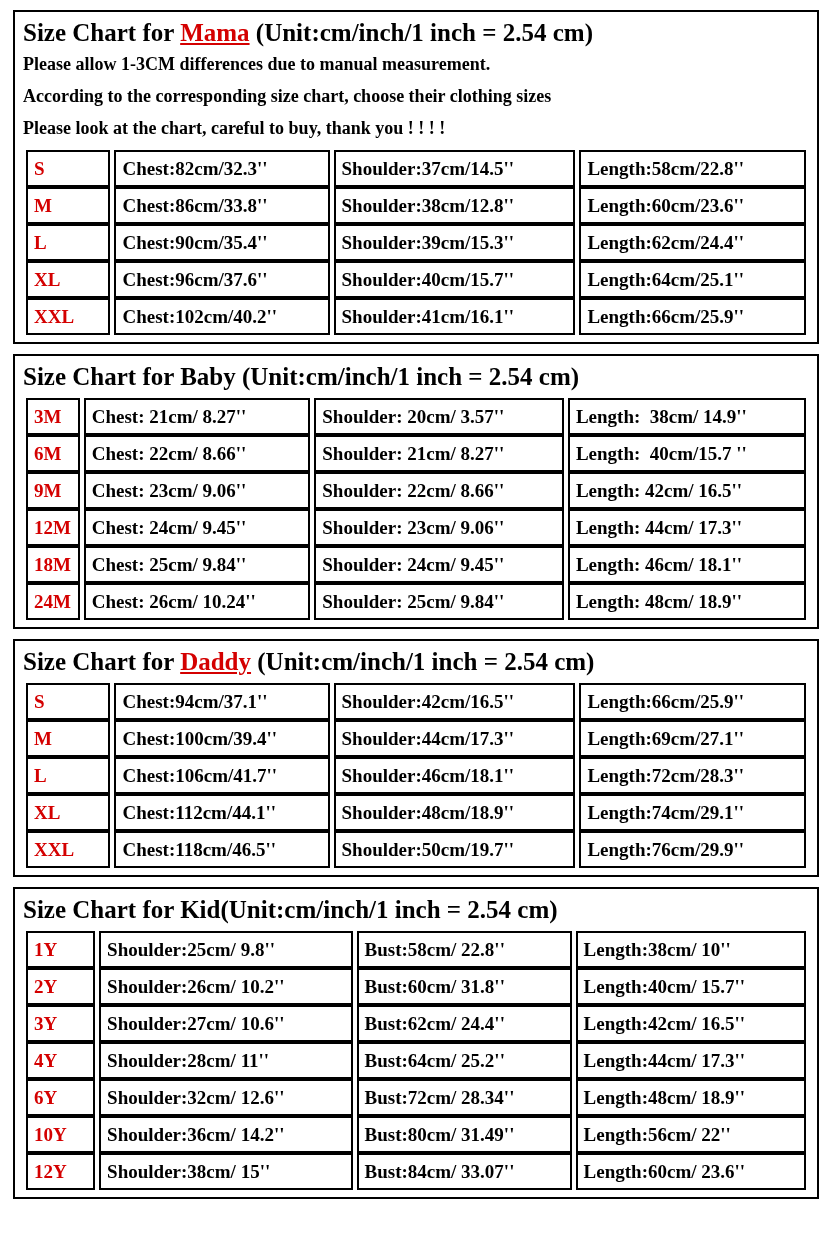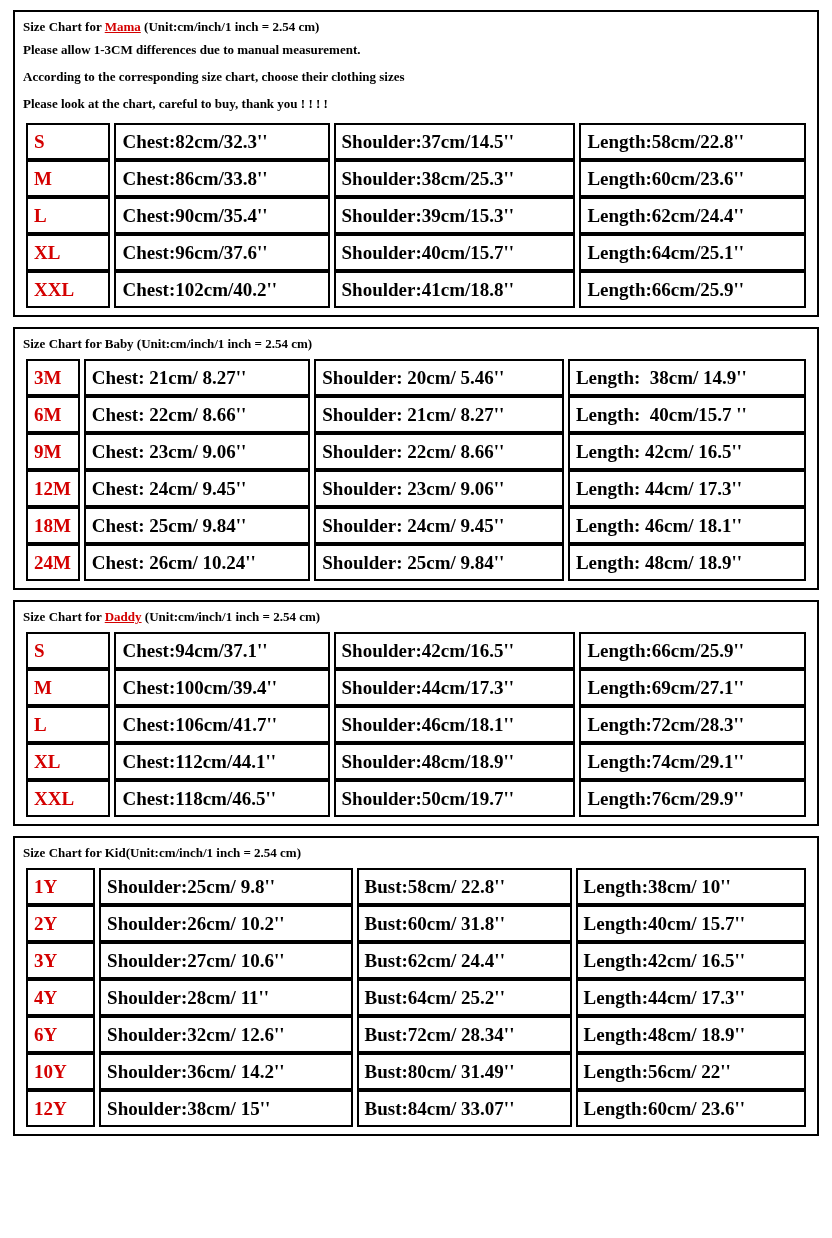--- a/index.html
+++ b/index.html
@@ -12,28 +12,28 @@
     font-family: "Liberation Serif", serif;
     font-weight: bold;
   }
   .panel {
     border: 2px solid #000;
     margin: 10px 13px;
     padding: 4px 7px 7px 7px;
     background: #fff;
   }
   .title {
-    font-size: 13px;
+    font-size: 25px;
     font-weight: bold;
     margin: 3px 0 7px 1px;
     white-space: nowrap;
   }
   .hl { color: var(--red); text-decoration: underline; }
   .notes p {
-    font-size: 13px;
+    font-size: 18px;
     margin: 0 0 11px 1px;
     white-space: nowrap;
   }
   table.size-table {
     width: 100%;
     border-collapse: separate;
     border-spacing: 4px 0;
     table-layout: fixed;
   }
   .size-table td {
@@ -79,59 +79,59 @@
     <tbody>
         <tr>
           <td class="size-cell">S</td>
           <td class="val-cell">Chest:82cm/32.3''</td>
           <td class="val-cell">Shoulder:37cm/14.5''</td>
           <td class="val-cell">Length:58cm/22.8''</td>
         </tr>
         <tr>
           <td class="size-cell">M</td>
           <td class="val-cell">Chest:86cm/33.8''</td>
-          <td class="val-cell">Shoulder:38cm/25.3''</td>
+          <td class="val-cell">Shoulder:38cm/12.8''</td>
           <td class="val-cell">Length:60cm/23.6''</td>
         </tr>
         <tr>
           <td class="size-cell">L</td>
           <td class="val-cell">Chest:90cm/35.4''</td>
           <td class="val-cell">Shoulder:39cm/15.3''</td>
           <td class="val-cell">Length:62cm/24.4''</td>
         </tr>
         <tr>
           <td class="size-cell">XL</td>
           <td class="val-cell">Chest:96cm/37.6''</td>
           <td class="val-cell">Shoulder:40cm/15.7''</td>
           <td class="val-cell">Length:64cm/25.1''</td>
         </tr>
         <tr>
           <td class="size-cell">XXL</td>
           <td class="val-cell">Chest:102cm/40.2''</td>
-          <td class="val-cell">Shoulder:41cm/18.8''</td>
+          <td class="val-cell">Shoulder:41cm/16.1''</td>
           <td class="val-cell">Length:66cm/25.9''</td>
         </tr>
       </tbody>
   </table>
 </section>
 
 <section class="panel">
   <h2 class="title"><span>Size Chart for Baby (Unit:cm/inch/1 inch = 2.54 cm)</span><span class="hl"></span><span></span></h2>
   <table class="size-table t-baby">
     <colgroup>
         <col class="c1">
         <col class="c2">
         <col class="c3">
         <col class="c4">
       </colgroup>
     <tbody>
         <tr>
           <td class="size-cell">3M</td>
           <td class="val-cell">Chest: 21cm/ 8.27''</td>
-          <td class="val-cell">Shoulder: 20cm/ 5.46''</td>
+          <td class="val-cell">Shoulder: 20cm/ 3.57''</td>
           <td class="val-cell">Length:  38cm/ 14.9''</td>
         </tr>
         <tr>
           <td class="size-cell">6M</td>
           <td class="val-cell">Chest: 22cm/ 8.66''</td>
           <td class="val-cell">Shoulder: 21cm/ 8.27''</td>
           <td class="val-cell">Length:  40cm/15.7 ''</td>
         </tr>
         <tr>
           <td class="size-cell">9M</td>

